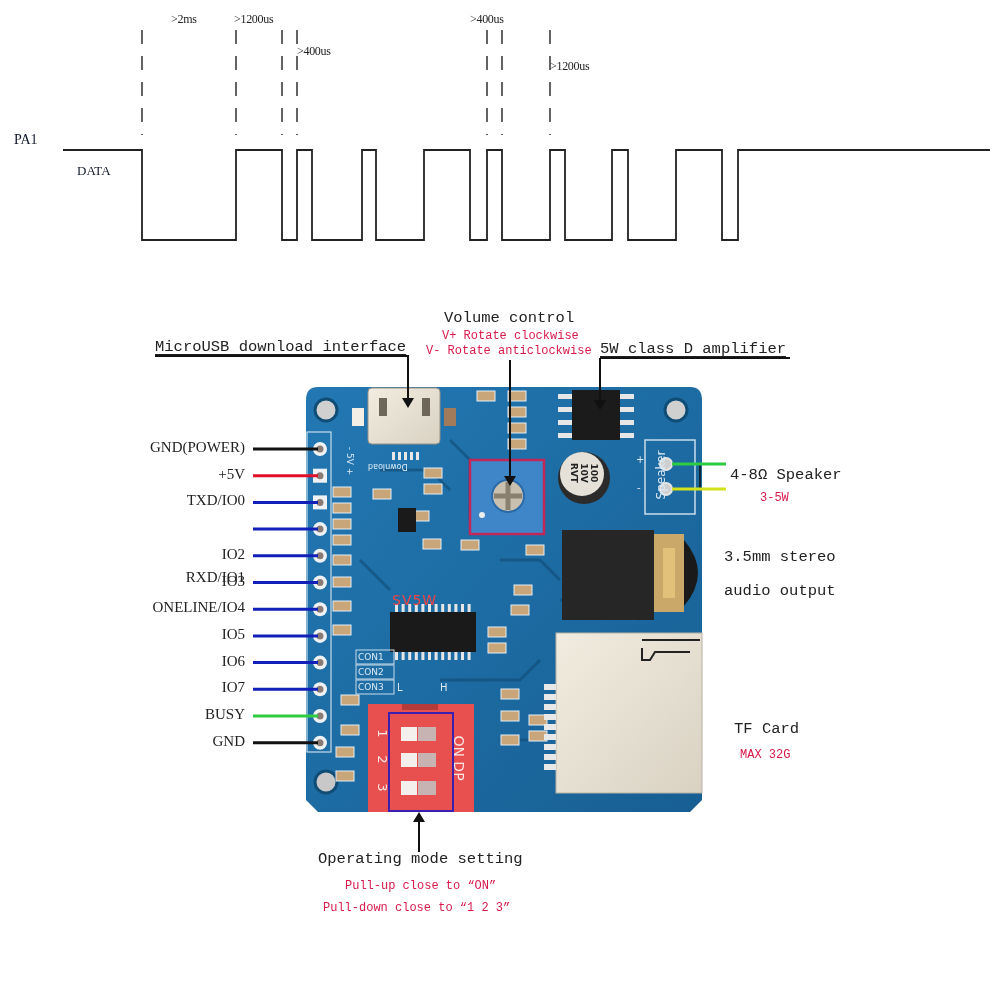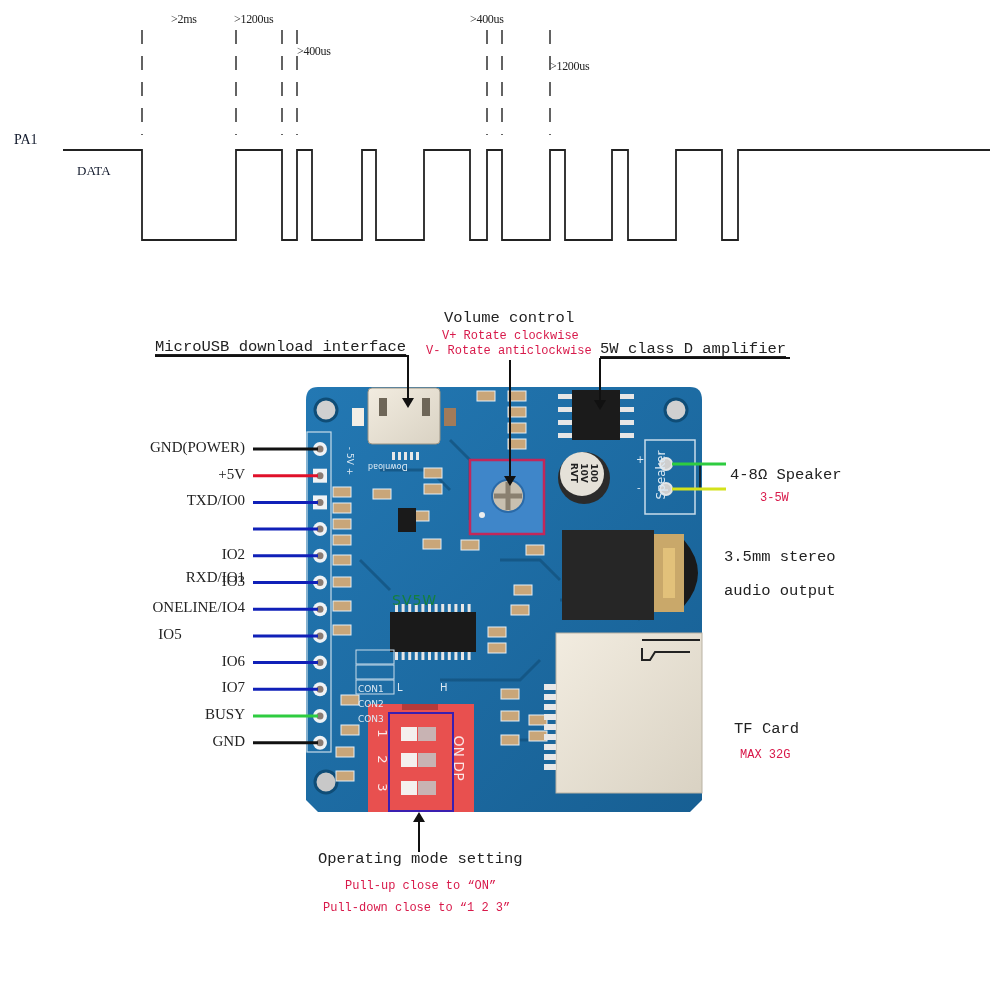--- a/index.html
+++ b/index.html
@@ -291,30 +291,30 @@
         <line x1="253" y1="635.9" x2="318" y2="635.9" stroke="#1020b8" stroke-width="3"></line>
         <line x1="253" y1="662.6" x2="318" y2="662.6" stroke="#1020b8" stroke-width="3"></line>
         <line x1="253" y1="689.3" x2="318" y2="689.3" stroke="#1020b8" stroke-width="3"></line>
         <line x1="253" y1="716" x2="318" y2="716" stroke="#2ecc40" stroke-width="3"></line>
         <line x1="253" y1="742.7" x2="318" y2="742.7" stroke="#111111" stroke-width="3"></line>
       </g>
   </svg>
 
   <span class="abs" style="left:336px;top:456px;font-family:'DejaVu Sans',sans-serif;font-size:9px;color:#dce9f3;transform:rotate(90deg);">- 5V +</span>
   <span class="abs" style="left:368px;top:462px;font-family:'DejaVu Sans',sans-serif;font-size:8px;color:#dce9f3;transform:rotate(180deg);">Download</span>
-  <span class="abs" style="left:392px;top:592px;font-family:'DejaVu Sans',sans-serif;font-size:14px;color:#15803d;letter-spacing:1px;">SV5W</span>
+  <span class="abs" style="left:392px;top:592px;font-family:'DejaVu Sans',sans-serif;font-size:14px;color:#ef4444;letter-spacing:1px;">SV5W</span>
   <span class="abs" style="left:637px;top:468px;font-family:'DejaVu Sans',sans-serif;font-size:12px;color:#dce9f3;transform:rotate(-90deg);">Speaker</span>
   <span class="abs" style="left:636px;top:454px;font-family:'DejaVu Sans',sans-serif;font-size:10px;color:#dce9f3;">+</span>
   <span class="abs" style="left:637px;top:482px;font-family:'DejaVu Sans',sans-serif;font-size:10px;color:#dce9f3;">-</span>
   <div class="abs" style="left:566px;top:458px;width:36px;transform:rotate(90deg);font-family:'DejaVu Sans',sans-serif;font-weight:bold;font-size:9px;line-height:10px;color:#222;text-align:center;">
     <div>100</div>
     <div>10V</div>
     <div>RVT</div>
   </div>
-  <div class="abs" style="left:358px;top:650px;font-family:'DejaVu Sans',sans-serif;font-size:9px;line-height:15px;color:#dce9f3;margin-top:32px;">
+  <div class="abs" style="left:358px;top:650px;font-family:'DejaVu Sans',sans-serif;font-size:9px;line-height:15px;color:#dce9f3;">
     <div>CON1</div>
     <div>CON2</div>
     <div>CON3</div>
   </div>
   <span class="abs" style="left:397px;top:682px;font-family:'DejaVu Sans',sans-serif;font-size:10px;color:#dce9f3;">L</span>
   <span class="abs" style="left:440px;top:682px;font-family:'DejaVu Sans',sans-serif;font-size:10px;color:#dce9f3;">H</span>
   <span class="abs" style="left:436px;top:750px;font-family:'DejaVu Sans',sans-serif;font-size:14px;color:#fbe6e6;transform:rotate(90deg);white-space:nowrap;">ON DP</span>
   <span class="abs" style="left:378px;top:726px;font-family:'DejaVu Sans',sans-serif;font-size:13px;color:#fbe6e6;transform:rotate(90deg);">1</span>
   <span class="abs" style="left:378px;top:752px;font-family:'DejaVu Sans',sans-serif;font-size:13px;color:#fbe6e6;transform:rotate(90deg);">2</span>
   <span class="abs" style="left:378px;top:780px;font-family:'DejaVu Sans',sans-serif;font-size:13px;color:#fbe6e6;transform:rotate(90deg);">3</span>
@@ -335,19 +335,19 @@
   <span class="callout-red" style="left:323px;top:901px;font-size:12px;">Pull-down close to “1 2 3”</span>
 
   <div id="pin-labels">
       <span class="pin-label" style="left: 95px; top: 439px;">GND(POWER)</span>
       <span class="pin-label" style="left: 95px; top: 465.7px;">+5V</span>
       <span class="pin-label" style="left: 95px; top: 492.4px;">TXD/IO0</span>
       <span class="pin-label" style="left: 95px; top: 525px; margin-top: 44px;">RXD/IO1</span>
       <span class="pin-label" style="left: 95px; top: 545.8px; text-align: right;">IO2</span>
       <span class="pin-label" style="left: 95px; top: 572.5px;">IO3</span>
       <span class="pin-label" style="left: 95px; top: 599.2px;">ONELINE/IO4</span>
-      <span class="pin-label" style="left: 95px; top: 625.9px; text-align: center;">IO5</span>
+      <span class="pin-label" style="left: 95px; top: 625.9px;">IO5</span>
       <span class="pin-label" style="left: 95px; top: 652.6px;">IO6</span>
       <span class="pin-label" style="left: 95px; top: 679.3px;">IO7</span>
       <span class="pin-label" style="left: 95px; top: 706px;">BUSY</span>
       <span class="pin-label" style="left: 95px; top: 732.7px;">GND</span>
     </div>
 </div>
 
 </body></html>

